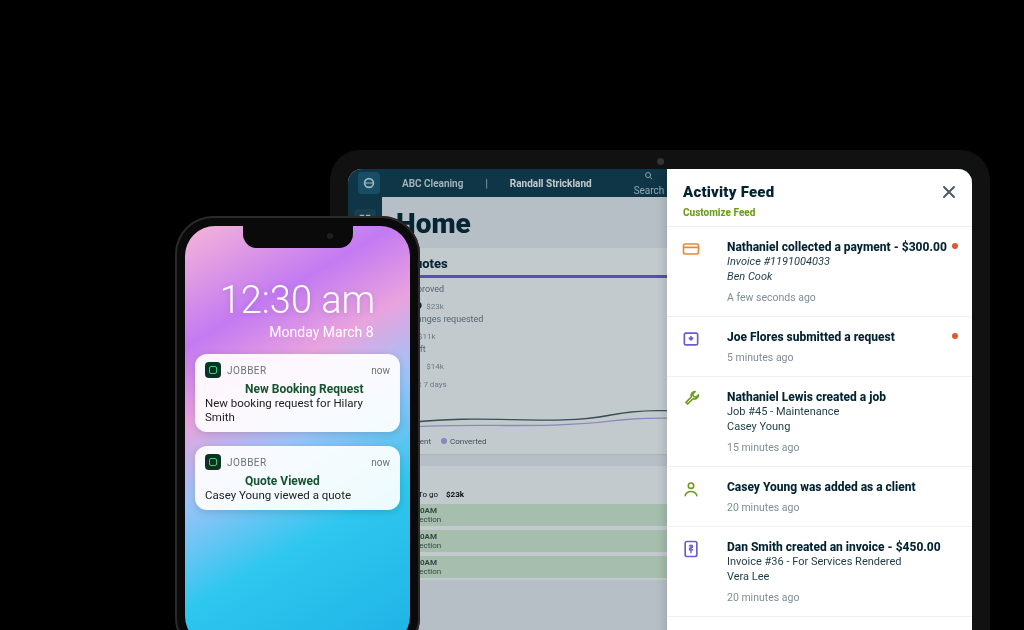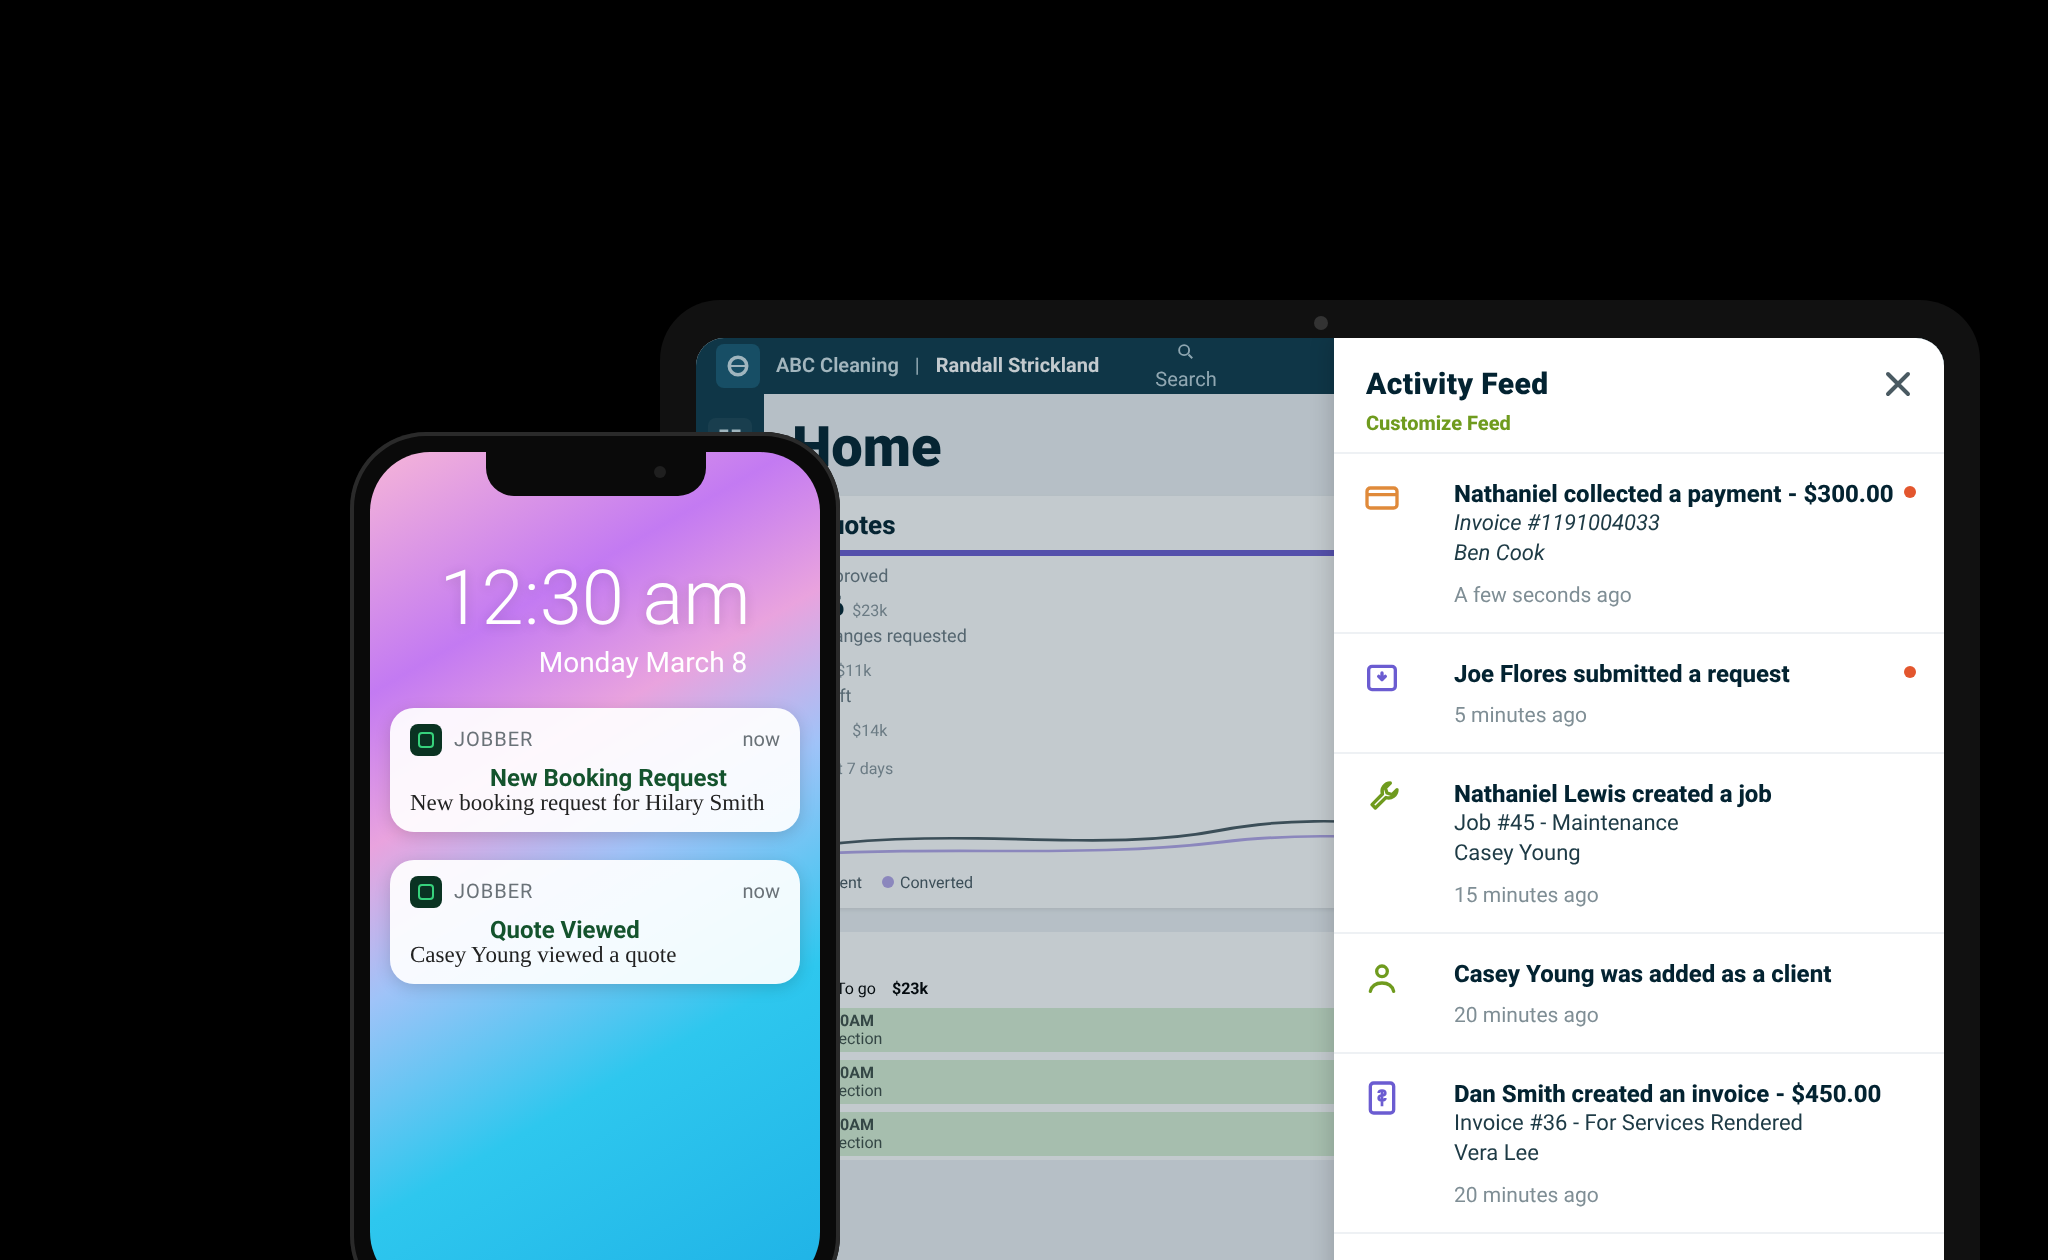--- a/index.html
+++ b/index.html
@@ -5,21 +5,21 @@
   * { margin: 0; padding: 0; box-sizing: border-box; font-family: -apple-system, BlinkMacSystemFont, "Segoe UI", Roboto, Helvetica, Arial, sans-serif; }
   body { width: 1024px; height: 630px; background: #000; position: relative; overflow: hidden; }
   .canvas { position: absolute; inset: 0; }
 
   
   .tablet { position: absolute; left: 330px; top: 150px; width: 660px; height: 520px; background: #111; border-radius: 30px; padding: 18px 18px 0 18px; }
   .tablet .camera { width: 7px; height: 7px; border-radius: 50%; background: #333; margin: -10px auto 4px; }
   .tablet-screen { width: 100%; height: 100%; background: #eef1f4; border-radius: 14px 14px 0 0; overflow: hidden; position: relative; }
   .tablet-dim { position: absolute; inset: 0; background: rgba(15,45,60,0.25); pointer-events: none; z-index: 5; }
 
-  .tablet-top { display: flex; align-items: center; height: 28px; background: #0f3a4b; padding: 0 10px; gap: 8px; color: #bcd1da; font-size: 10px; }
+  .tablet-top { display: flex; align-items: center; height: 28px; background: #0f3a4b; padding: 0 10px; gap: 22px; color: #bcd1da; font-size: 10px; }
   .tablet-top .logo { width: 22px; height: 22px; background: #1a5a73; border-radius: 4px; display: flex; align-items: center; justify-content: center; font-size: 10px; color: #d5e5ea; font-weight: 700; }
   .tablet-top .company { font-weight: 600; color: #d5e5ea; }
   .tablet-top .user { font-weight: 700; color: #fff; }
   .tablet-top .search { margin-left: 20px; display: flex; align-items: center; gap: 4px; flex-direction: column; }
   .tablet-top .sicon { width: 10px; height: 10px; }
 
   .tablet-body { display: flex; height: calc(100% - 28px); }
   .sidebar { width: 34px; background: #0f3a4b; padding-top: 6px; }
   .sidebar .sitem { width: 22px; height: 22px; margin: 6px auto; border-radius: 4px; display: flex; align-items: center; justify-content: center; background: rgba(255,255,255,0.06); }
   .content { flex: 1; padding: 10px 14px; overflow: hidden; }
@@ -77,21 +77,21 @@
   .notch::after { content:""; position:absolute; right:20px; top:7px; width:6px; height:6px; border-radius:50%; background:#1f1f1f; }
   .lock-time { text-align: center; color: #fff; margin-top: 52px; font-size: 38px; font-weight: 300; text-shadow: 0 1px 6px rgba(0,0,0,0.15); }
   .lock-date { text-align: center; color: #fff; font-size: 14px; font-weight: 400; margin-top: 2px; margin-left: 48px; }
   .notif { margin: 14px 10px 0; background: rgba(255,255,255,0.92); border-radius: 12px; padding: 8px 10px; box-shadow: 0 2px 8px rgba(0,0,0,0.15); }
   .notif-head { display: flex; align-items: center; gap: 6px; margin-bottom: 4px; }
   .notif-app { width: 16px; height: 16px; background: #0a3322; border-radius: 4px; display:flex; align-items:center; justify-content:center; }
   .notif-app .inner { width:8px; height:8px; border:1.5px solid #37d27c; border-radius:2px; }
   .notif-name { font-size: 10px; color: #6a7278; letter-spacing: 0.5px; }
   .notif-when { font-size: 10px; color: #6a7278; margin-left: auto; }
   .notif-title { font-size: 12px; font-weight: 700; color: #14532d; padding-left: 40px; }
-  .notif-body { font-size: 11.5px; color: #222; font-family: Liberation Serif, serif; }
+  .notif-body { font-size: 11.5px; color: #222; }
 
   svg { display: block; }
 </style>
 </head>
 <body>
 
 <div class="canvas">
 
   <div class="tablet">
     <div class="camera"></div>

